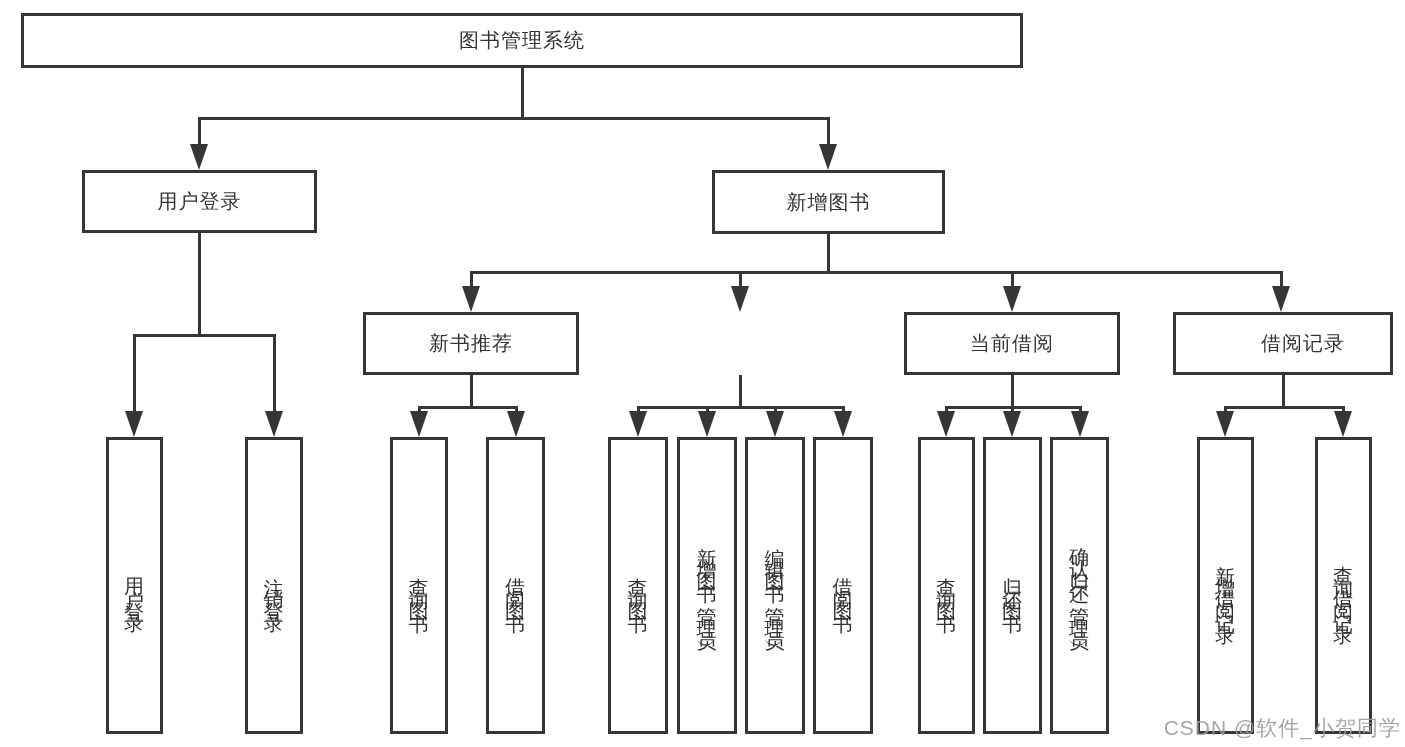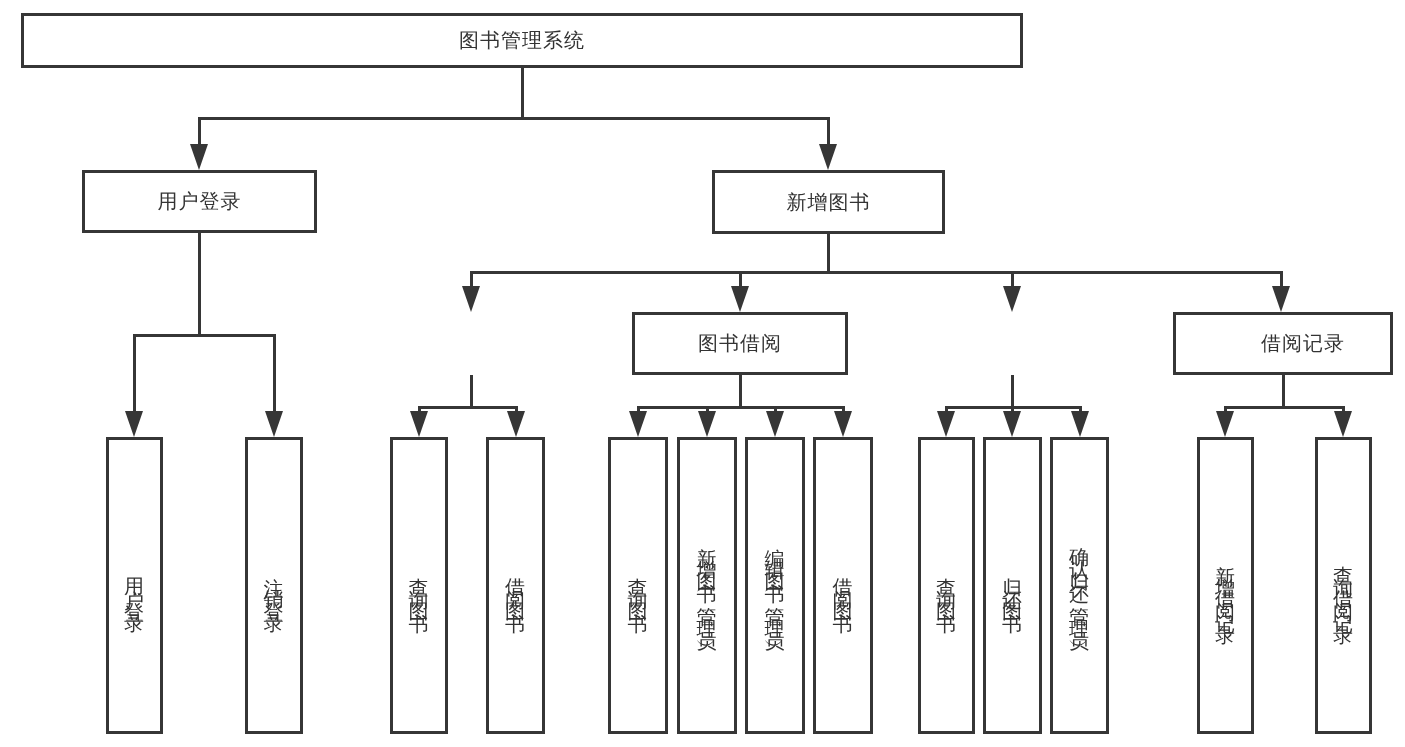--- a/index.html
+++ b/index.html
@@ -113,34 +113,36 @@
       <div class="arrow" style="left: 1071px; top: 411px;"></div>
       <div class="arrow" style="left: 1216px; top: 411px;"></div>
       <div class="arrow" style="left: 1334px; top: 411px;"></div>
     </div>
 
   <div class="box" style="left:21px;top:13px;width:1002px;height:55px;">图书管理系统</div>
 
   <div class="box" style="left:82px;top:170px;width:235px;height:63px;">用户登录</div>
   <div class="box" style="left:712px;top:170px;width:233px;height:64px;">新增图书</div>
 
-  <div class="box" style="left:632px;top:312px;width:216px;height:63px;">图书借阅</div>
+  <div class="box" style="left:363px;top:312px;width:216px;height:63px;">新书推荐</div>
+  <div class="box" style="left:904px;top:312px;width:216px;height:63px;">当前借阅</div>
   <div class="box" style="left:1173px;top:312px;width:220px;height:63px;padding-left:40px;">借阅记录</div>
 
   <div class="box vbox" style="left:106px;width:57px;">用户登录</div>
   <div class="box vbox" style="left:245px;width:58px;">注销登录</div>
 
   <div class="box vbox" style="left:390px;width:58px;">查询图书</div>
   <div class="box vbox" style="left:486px;width:59px;">借阅图书</div>
 
   <div class="box vbox" style="left:608px;width:60px;">查询图书</div>
   <div class="box vbox" style="left:677px;width:60px;">新增图书（管理员）</div>
   <div class="box vbox" style="left:745px;width:60px;">编辑图书（管理员）</div>
   <div class="box vbox" style="left:813px;width:60px;">借阅图书</div>
 
   <div class="box vbox" style="left:918px;width:57px;">查询图书</div>
   <div class="box vbox" style="left:983px;width:59px;">归还图书</div>
   <div class="box vbox" style="left:1050px;width:59px;">确认归还（管理员）</div>
 
   <div class="box vbox" style="left:1197px;width:57px;">新增借阅记录</div>
   <div class="box vbox" style="left:1315px;width:57px;">查询借阅记录</div>
 
+  <div id="watermark">CSDN @软件_小贺同学</div>
 </div>
 
 </body></html>

